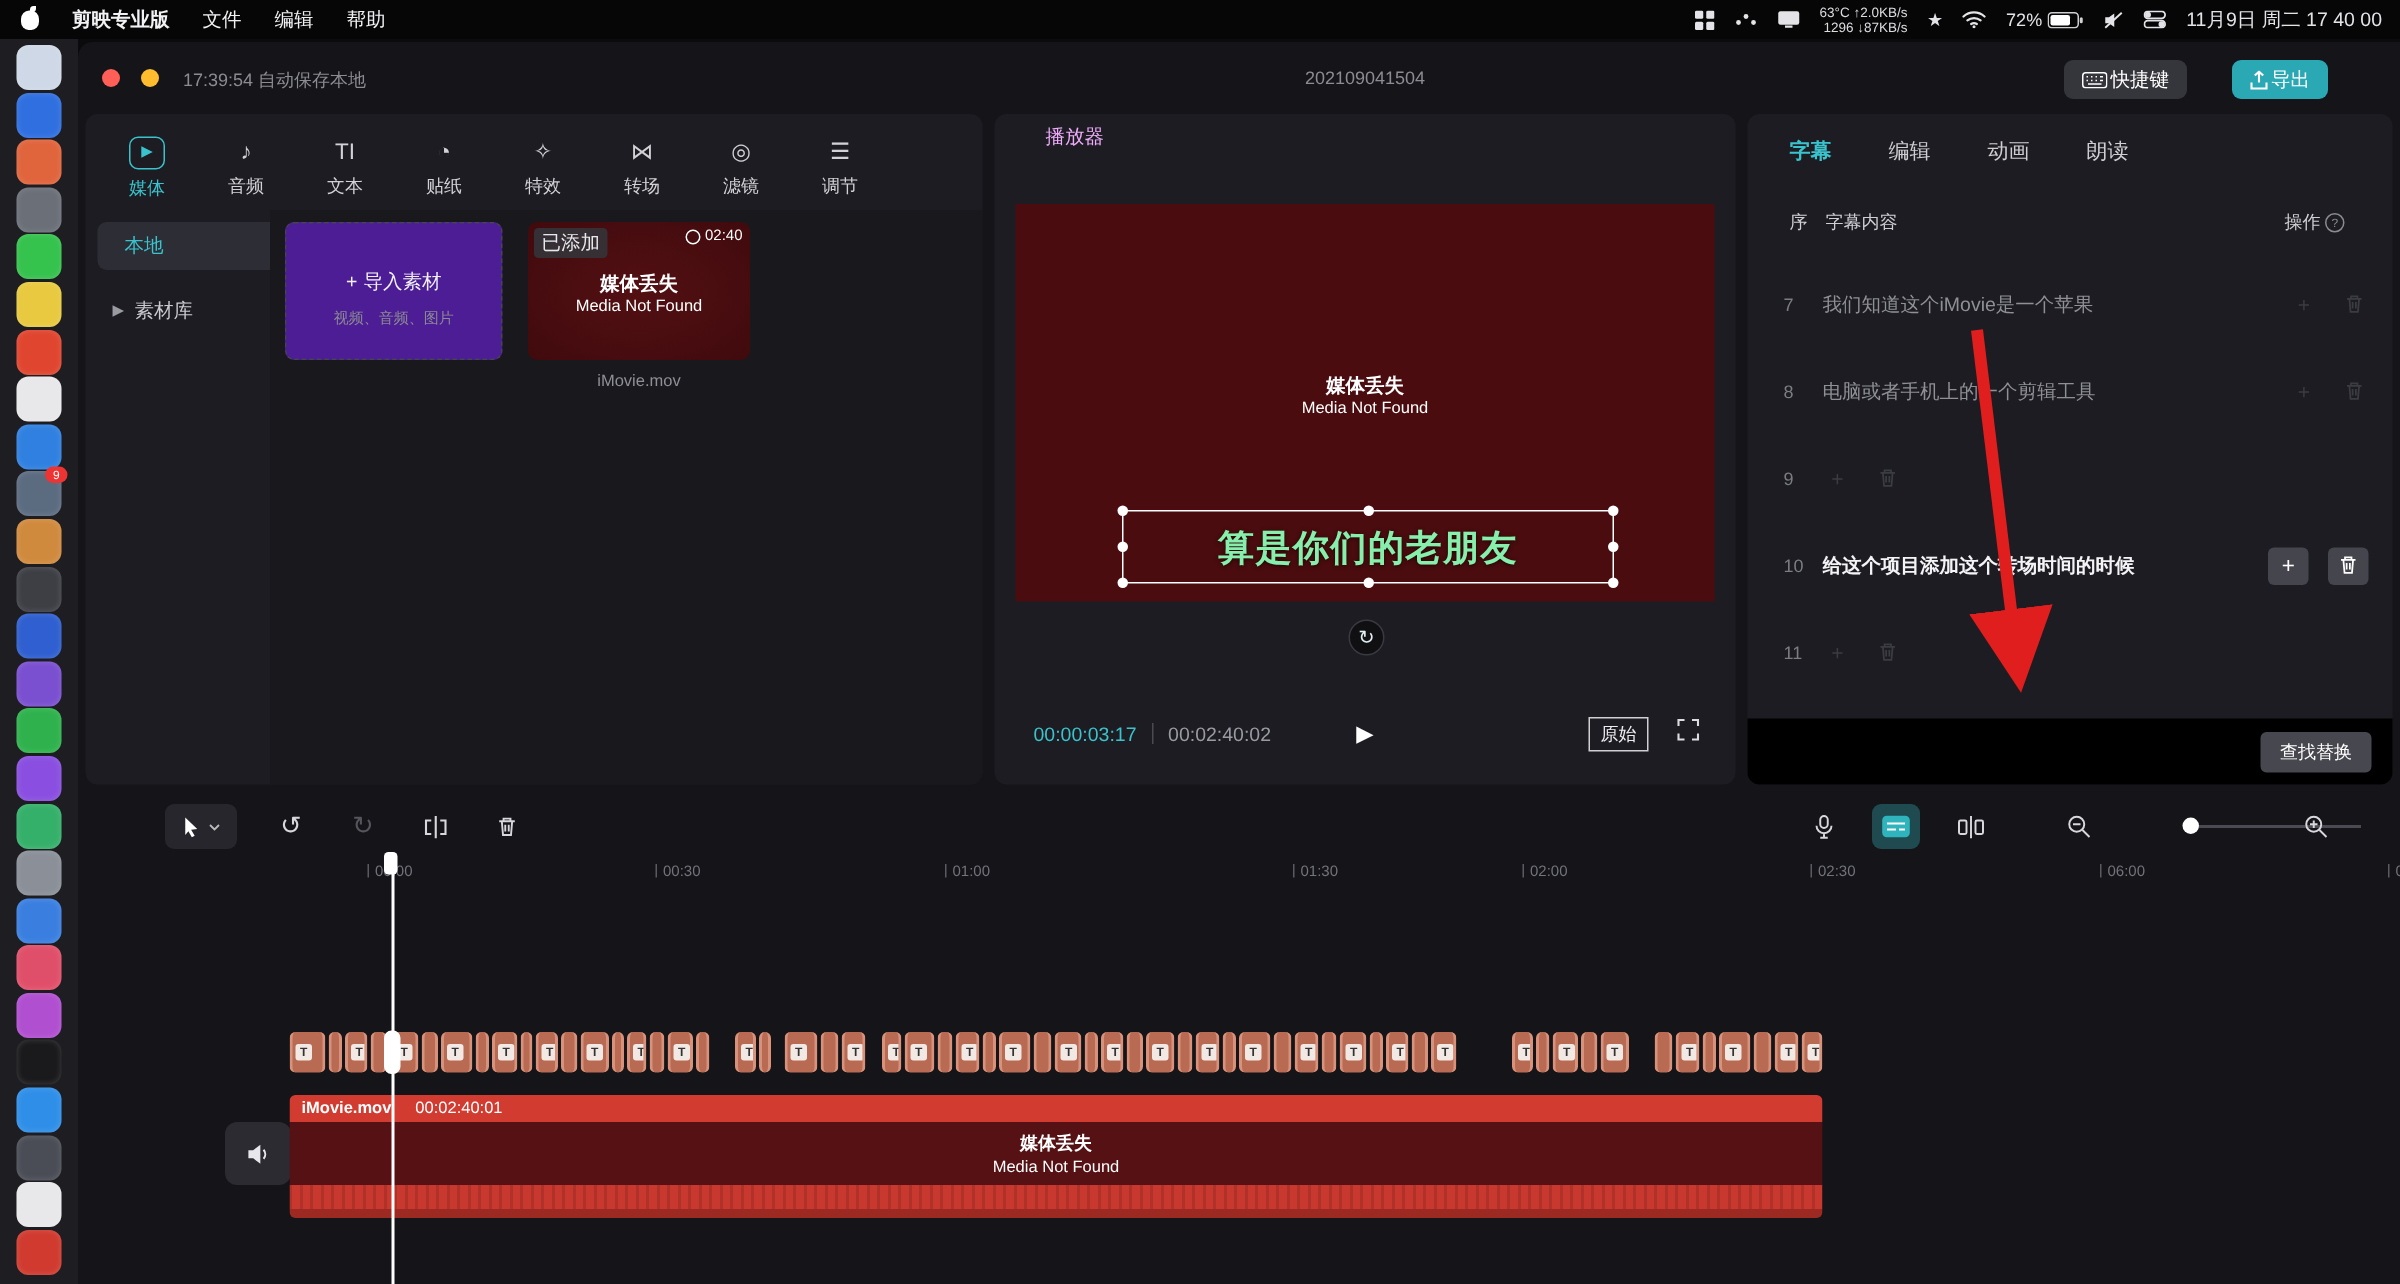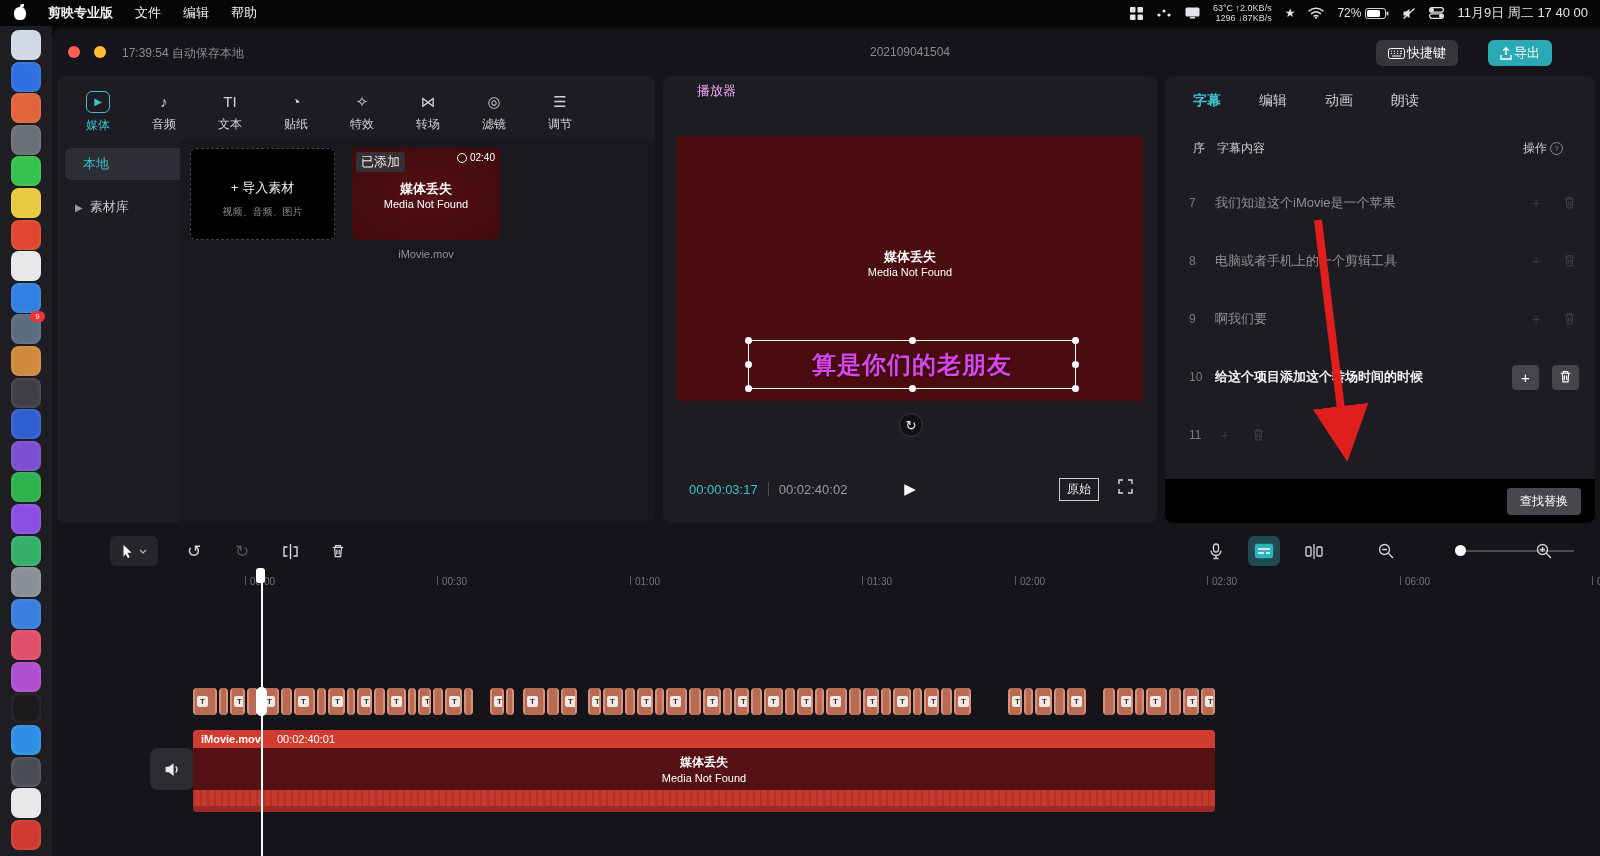--- a/index.html
+++ b/index.html
@@ -41,42 +41,42 @@
   .mtab.active{color:#3ac3cd;}
   .mtab-icon{height:20px;display:flex;align-items:center;justify-content:center;font-size:15px;line-height:1;}
   .mtab.active .mtab-icon{width:22px;height:20px;border:1.5px solid currentColor;border-radius:6px;font-size:10px;}
   .mtab-label{font-size:12px;}
   .msidebar-item{position:absolute;font-size:13px;}
   #local-pill{left:8px;top:72px;width:122px;height:32px;background:#2d2d35;border-radius:6px;
               display:flex;align-items:center;padding-left:18px;box-sizing:border-box;color:#3ac3cd;}
   #library-item{left:18px;top:122px;color:#c9c9cf;display:flex;align-items:center;gap:7px;}
   .caret{color:#9a9aa2;font-size:10px;}
   #media-content{position:absolute;left:123px;top:64px;right:0;bottom:0;background:#18181d;border-radius:0 0 8px 0;}
-  #import-box{position:absolute;left:10px;top:8px;width:145px;height:92px;background:#000000;
+  #import-box{position:absolute;left:10px;top:8px;width:145px;height:92px;background:#4c1d95;
               border:1px dashed #46464e;border-radius:6px;box-sizing:border-box;text-align:center;}
   #import-title{margin-top:30px;font-size:13px;color:#f0f0f3;}
   #import-sub{margin-top:8px;font-size:10px;color:#8b8b92;}
   .plus{color:#f0f0f3;font-weight:400;margin-right:4px;}
   #clip-card{position:absolute;left:172px;top:8px;width:148px;height:92px;border-radius:6px;
              background:radial-gradient(ellipse at center,#531013 0%,#400a0d 100%);overflow:hidden;}
   #clip-badge{position:absolute;left:4px;top:4px;background:rgba(52,52,58,.9);color:#e8e8ec;font-size:13px;
               padding:1px 5px;border-radius:3px;}
   #clip-dur{position:absolute;right:5px;top:4px;color:#fff;font-size:10px;display:flex;align-items:center;gap:3px;}
   .mini-clock{width:8px;height:8px;border:1px solid #fff;border-radius:50%;display:inline-block;}
   .missing1{font-weight:700;font-size:13px;color:#fff;text-align:center;}
   .missing2{font-size:11px;color:#fff;text-align:center;}
   #clip-name{position:absolute;left:172px;top:108px;width:148px;text-align:center;font-size:11px;color:#8f8f96;}
 
   
   #player-title{position:absolute;left:34px;top:6px;font-size:13px;color:#f0abfc;}
   #video{position:absolute;left:14px;top:60px;width:466px;height:265px;background:#4a0c0e;}
   #video .missing1{margin-top:112px;}
   #overlay-box{position:absolute;left:71px;top:204px;width:326px;height:47px;border:1.5px solid #fff;
                display:flex;align-items:center;justify-content:center;}
-  #overlay-text{font-size:24px;font-weight:700;color:#d946ef;letter-spacing:1px;text-shadow:0 1px 3px rgba(0,0,0,.6);}
+  #overlay-text{font-size:24px;font-weight:700;color:#86efac;letter-spacing:1px;text-shadow:0 1px 3px rgba(0,0,0,.6);}
   .handle{position:absolute;width:7px;height:7px;background:#fff;border-radius:50%;}
   #rotate-btn{position:absolute;left:236px;top:337px;width:22px;height:22px;border-radius:50%;background:#101013;
               border:1px solid #3a3a42;display:flex;align-items:center;justify-content:center;color:#dfeff1;font-size:13px;}
   #pcontrols{position:absolute;left:0;right:0;top:396px;height:34px;display:flex;align-items:center;}
   #tc-cur{color:#3ac3cd;font-size:13px;margin-left:26px;}
   .tc-sep{width:1px;height:14px;background:#4a4a52;margin:0 10px;}
   #tc-total{color:#9a9aa2;font-size:13px;}
   #play-btn{position:absolute;left:50%;transform:translateX(-50%);color:#fff;font-size:15px;}
   #orig-btn{position:absolute;right:58px;border:1px solid #cfcfd4;color:#ededf0;font-size:12px;padding:2px 7px;}
   #fs-btn{position:absolute;right:24px;top:7px;color:#dcdce0;}
@@ -396,21 +396,20 @@
               <span class="rdim">+</span>
               <span class="rdim">
                 <svg class="ticon" viewBox="0 0 12 13" fill="none" stroke="currentColor" stroke-width="1.1">
                   <path d="M1.5 3h9M4 3V1.5h4V3M3 3l.7 8h4.6L9 3M5 5v4M7 5v4"></path>
                 </svg>
               </span>
             </span>
           </div>
           <div class="crow">
             <span class="ridx">9</span>
-            <span class="rtext">啊我们要</span>
             <span class="rops">
               <span class="rdim">+</span>
               <span class="rdim">
                 <svg class="ticon" viewBox="0 0 12 13" fill="none" stroke="currentColor" stroke-width="1.1">
                   <path d="M1.5 3h9M4 3V1.5h4V3M3 3l.7 8h4.6L9 3M5 5v4M7 5v4"></path>
                 </svg>
               </span>
             </span>
           </div>
           <div class="crow active">

